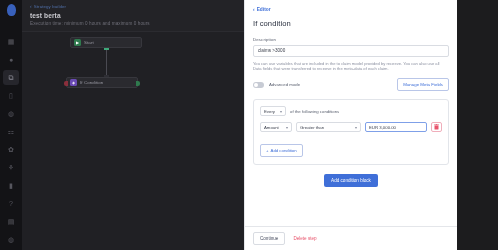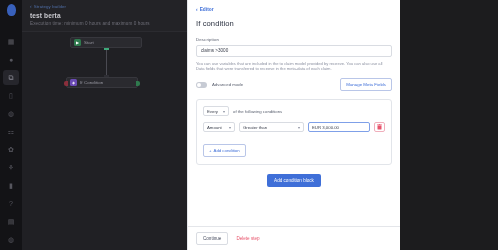--- a/index.html
+++ b/index.html
@@ -2,21 +2,21 @@
 <html><head>
 <meta charset="utf-8">
 <style>
   * { box-sizing: border-box; margin: 0; padding: 0; }
   html, body {
     width: 498px; height: 250px;
     font-family: "Liberation Sans", sans-serif;
     overflow: hidden;
     background: #1c1c1e;
   }
-  .app { display: flex; width: 400px; height: 250px; }
+  .app { display: flex; width: 457px; height: 250px; }
 
   
   .rail {
     width: 22px; height: 250px;
     background: #131316;
     display: flex; flex-direction: column; align-items: center;
     padding-top: 4px;
     flex: 0 0 22px;
   }
   .rail-logo {

